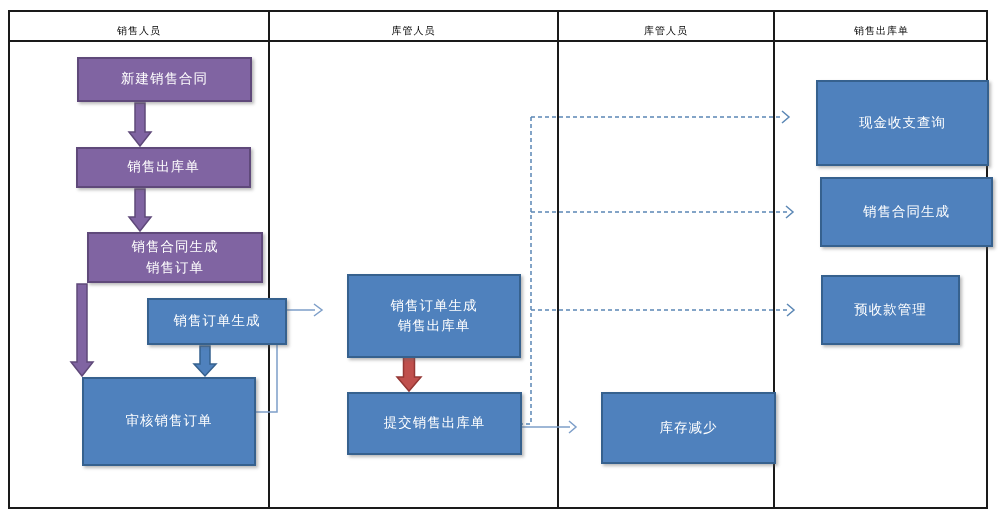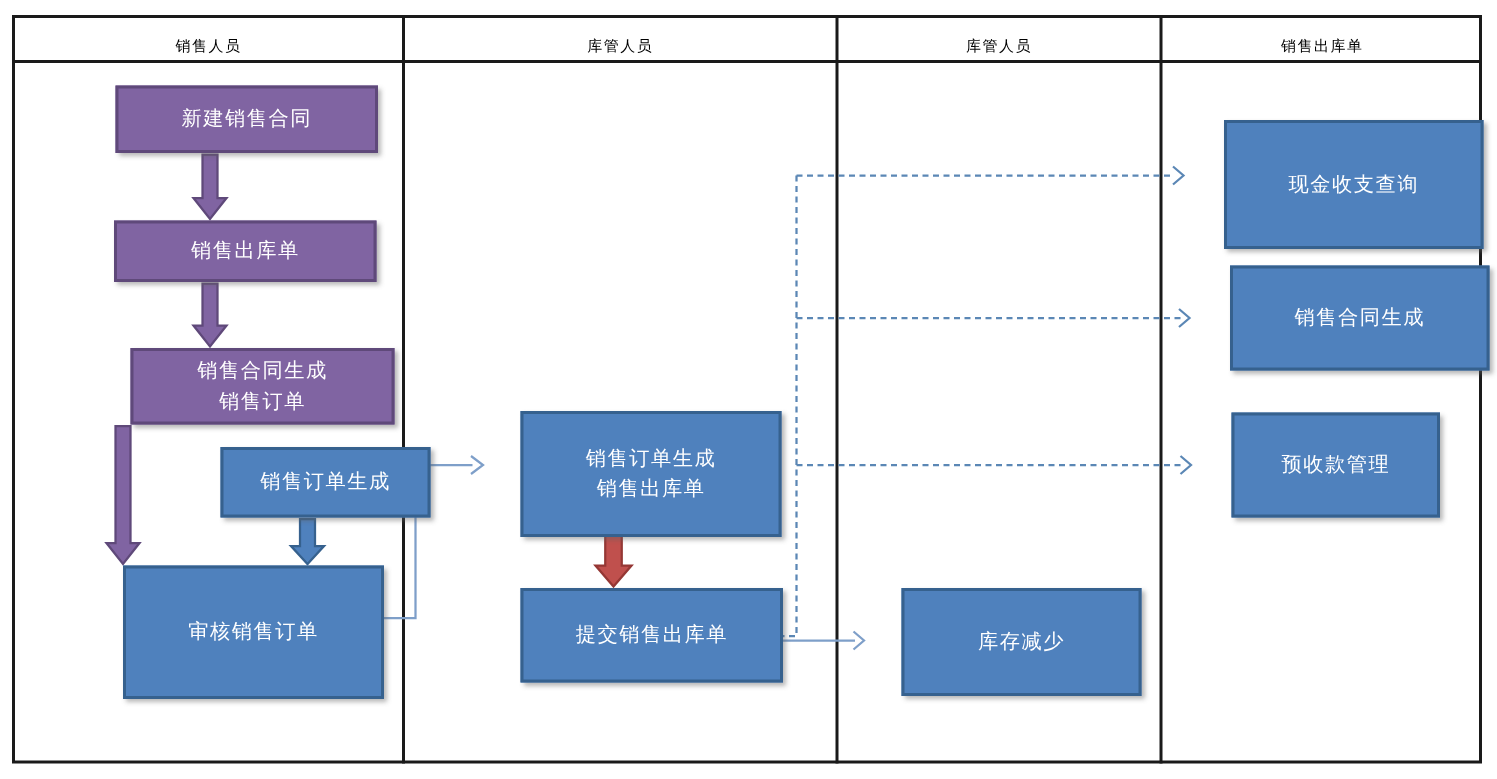--- a/index.html
+++ b/index.html
@@ -86,19 +86,19 @@
   <div class="node purple" style="left:52px;top:147px;width:175px;height:41px">销售出库单</div>
   <div class="node purple" style="left:63px;top:232px;width:176px;height:51px">销售合同生成
 销售订单</div>
   <div class="node blue" style="left:123px;top:298px;width:140px;height:47px">销售订单生成</div>
   <div class="node blue" style="left:58px;top:377px;width:174px;height:89px">审核销售订单</div>
 
   <div class="node blue" style="left:323px;top:274px;width:174px;height:84px">销售订单生成
 销售出库单</div>
   <div class="node blue" style="left:323px;top:392px;width:175px;height:63px">提交销售出库单</div>
 
-  <div class="node blue" style="left:577px;top:392px;width:160px;height:72px">库存减少</div>
+  <div class="node blue" style="left:577px;top:392px;width:175px;height:72px">库存减少</div>
 
   <div class="node blue" style="left:792px;top:80px;width:173px;height:86px">现金收支查询</div>
   <div class="node blue" style="left:796px;top:177px;width:173px;height:70px">销售合同生成</div>
   <div class="node blue" style="left:797px;top:275px;width:139px;height:70px">预收款管理</div>
 
 </div>
 
 </body></html>

